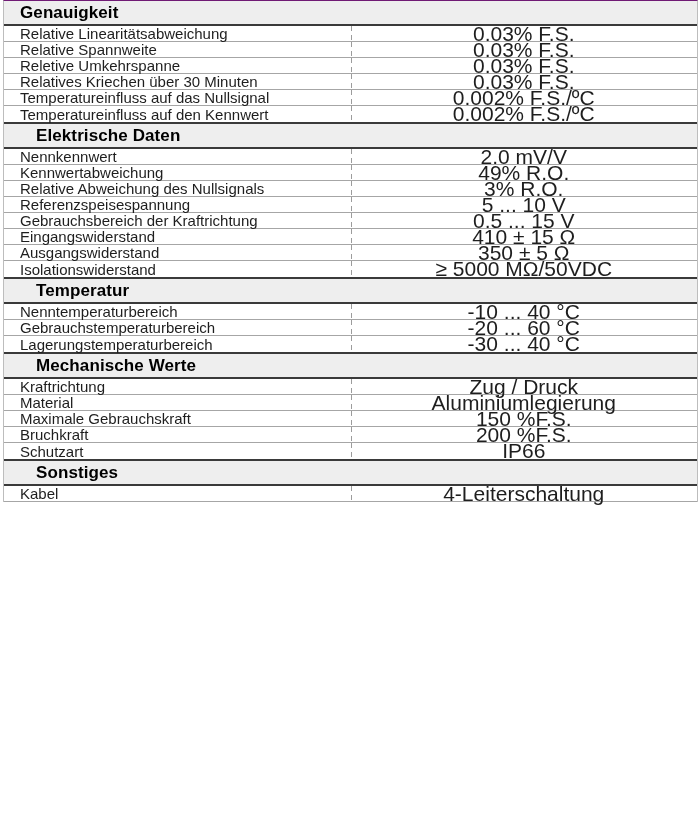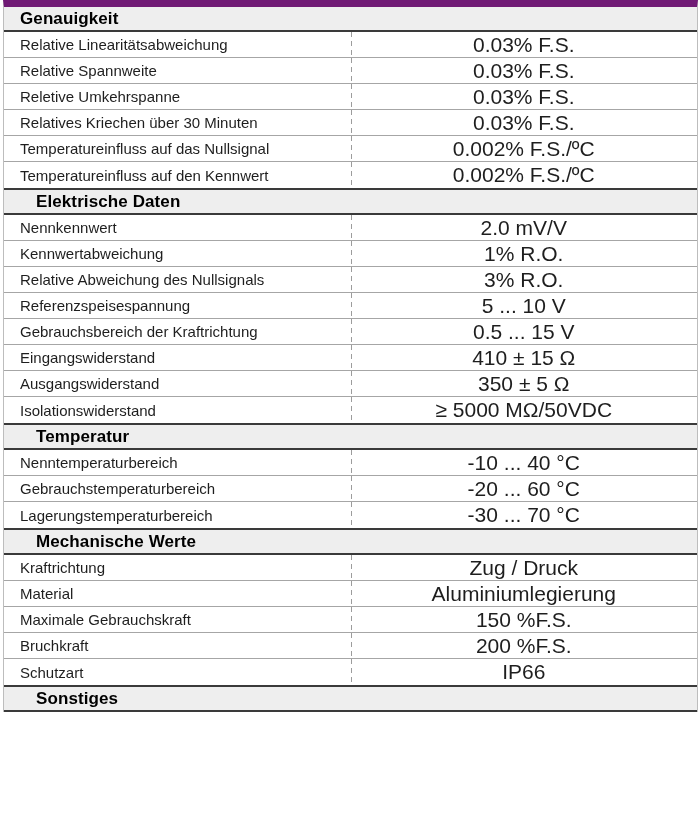--- a/index.html
+++ b/index.html
@@ -6,41 +6,41 @@
   html, body { background: #ffffff; }
   body {
     width: 700px;
     height: 825px;
     font-family: "Liberation Sans", sans-serif;
     color: #1e1e1e;
     overflow: hidden;
   }
   .spec-table {
     margin: 0 2px 0 3px;
-    border-top: 7px solid #701a75;
+    border-top: 1px solid #701a75;
     border-left: 1px solid #bdbdbd;
     border-right: 1px solid #bdbdbd;
     background: #ffffff;
   }
   .section-header {
     height: 27px;
     background: #eeeeee;
     border-bottom: 2px solid #3a3a3a;
     display: flex;
     align-items: center;
     padding-left: 16px;
     font-size: 17px;
     font-weight: bold;
     color: #000000;
     letter-spacing: 0.1px;
   }
   .section:first-child .section-header { height: 25px; }
   .section + .section .section-header { border-top: 2px solid #3a3a3a; padding-left: 32px; }
   .row {
-    height: 26px;
+    height: 16px;
     display: flex;
     border-bottom: 1px solid #a6a6a6;
     background: #ffffff;
   }
   .section:not(:last-child) .row:last-child { border-bottom: none; }
   .label {
     width: 50%;
     display: flex;
     align-items: center;
     padding-left: 16px;
@@ -124,21 +124,21 @@
       <div class="label">Nennkennwert</div>
       <div class="value-cell">
           <span class="divider"></span>
           <span>2.0 mV/V</span>
         </div>
     </div>
     <div class="row">
       <div class="label">Kennwertabweichung</div>
       <div class="value-cell">
           <span class="divider"></span>
-          <span>1% R.O.</span>
+          <span>49% R.O.</span>
         </div>
     </div>
     <div class="row">
       <div class="label">Relative Abweichung des Nullsignals</div>
       <div class="value-cell">
           <span class="divider"></span>
           <span>3% R.O.</span>
         </div>
     </div>
     <div class="row">
@@ -191,21 +191,21 @@
       <div class="label">Gebrauchstemperaturbereich</div>
       <div class="value-cell">
           <span class="divider"></span>
           <span>-20 ... 60 °C</span>
         </div>
     </div>
     <div class="row">
       <div class="label">Lagerungstemperaturbereich</div>
       <div class="value-cell">
           <span class="divider"></span>
-          <span>-30 ... 70 °C</span>
+          <span>-30 ... 40 °C</span>
         </div>
     </div>
   </div>
 
   <div class="section">
     <div class="section-header">Mechanische Werte</div>
     <div class="row">
       <div class="label">Kraftrichtung</div>
       <div class="value-cell">
           <span class="divider"></span>
@@ -237,15 +237,22 @@
       <div class="label">Schutzart</div>
       <div class="value-cell">
           <span class="divider"></span>
           <span>IP66</span>
         </div>
     </div>
   </div>
 
   <div class="section">
     <div class="section-header">Sonstiges</div>
+    <div class="row">
+      <div class="label">Kabel</div>
+      <div class="value-cell">
+          <span class="divider"></span>
+          <span>4-Leiterschaltung</span>
+        </div>
+    </div>
   </div>
 
 </div>
 
 </body></html>

